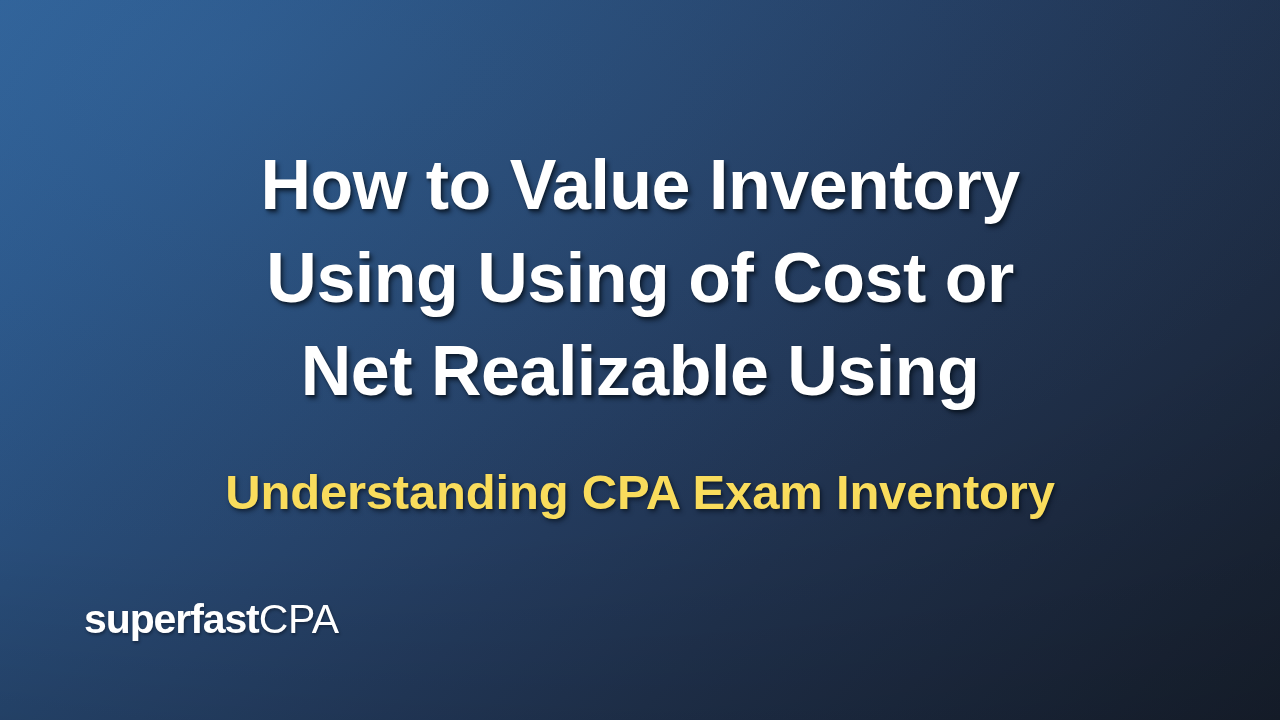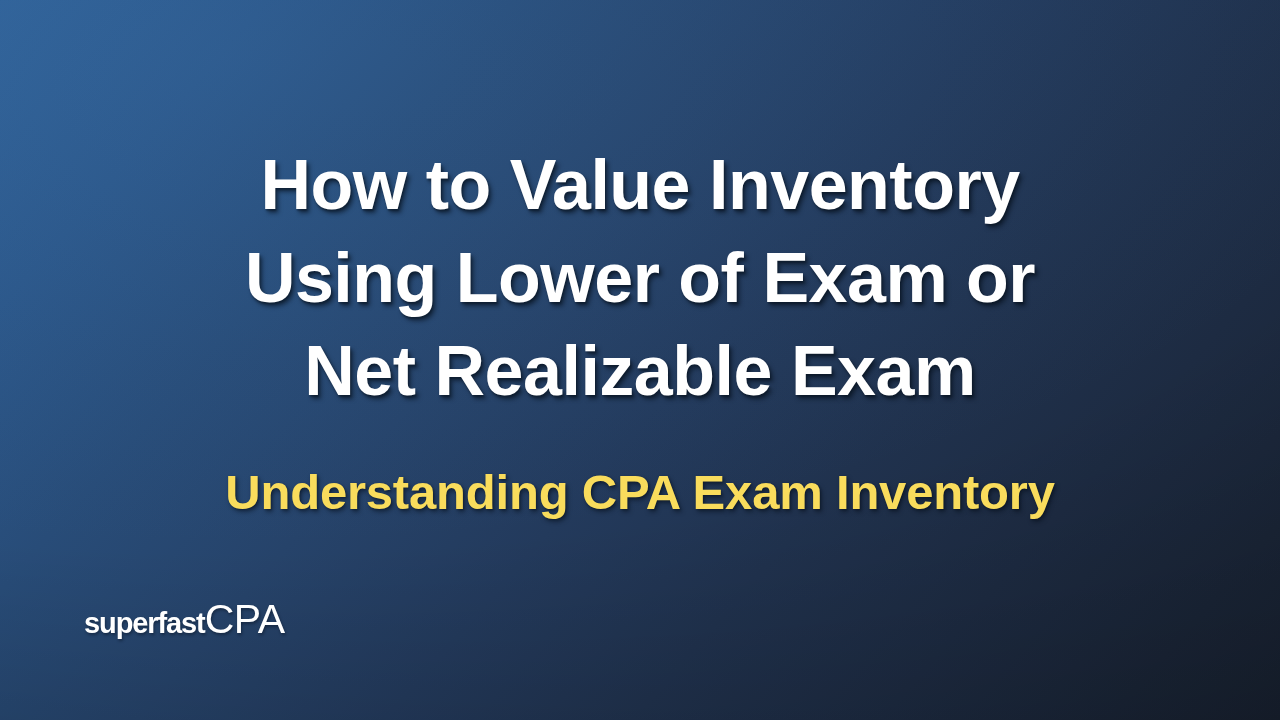--- a/index.html
+++ b/index.html
@@ -104,43 +104,43 @@
     display: flex;
     align-items: baseline;
     white-space: nowrap;
     text-shadow: 1px 2px 3px rgba(6,14,26,0.45);
   }
 
   .logo-bold {
     color: #ffffff;
     font-family: "Liberation Sans", sans-serif;
     font-weight: bold;
-    font-size: 29px;
+    font-size: 41px;
     letter-spacing: -1.1px;
   }
 
   .logo-light {
     color: #ffffff;
     font-family: "Liberation Sans", sans-serif;
     font-weight: normal;
     font-size: 41px;
     letter-spacing: -0.4px;
     text-align: center;
   }
 </style>
 </head>
 <body>
 
 <div id="slide">
   <div class="content">
 
     <div class="title-block">
       <span class="title-line">How to Value Inventory</span>
-      <span class="title-line">Using Lower of Exam or</span>
-      <span class="title-line">Net Realizable Exam</span>
+      <span class="title-line">Using Using of Cost or</span>
+      <span class="title-line">Net Realizable Using</span>
     </div>
 
     <div class="subtitle">Understanding CPA Exam Inventory</div>
 
     <div class="logo">
       <span class="logo-bold">superfast</span>
       <span class="logo-light">CPA</span>
     </div>
 
   </div>

